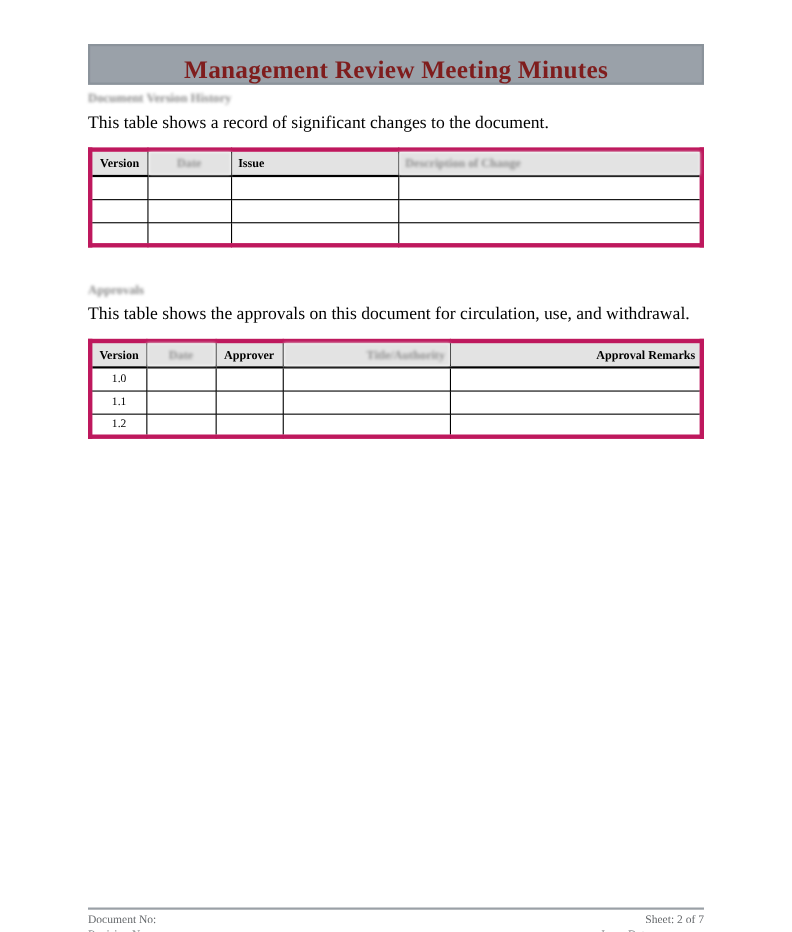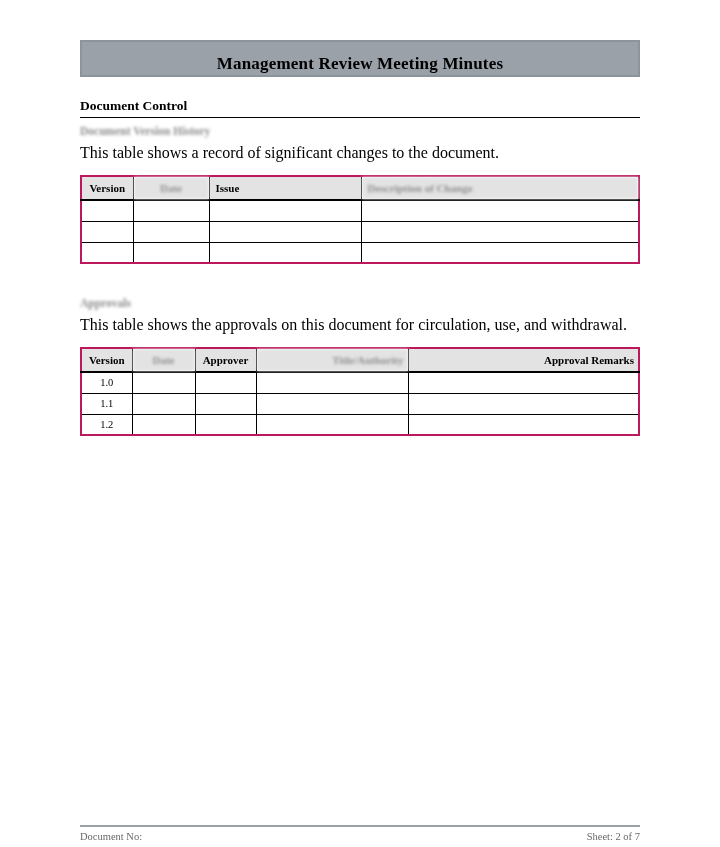--- a/index.html
+++ b/index.html
@@ -31,23 +31,23 @@
     margin-top: 40px;
     height: 37px;
     box-sizing: border-box;
     background: #9aa1a9;
     border: 2px solid #8b939b;
     display: flex;
     align-items: center;
     justify-content: center;
   }
   .banner-title {
-    color: #000000;
-    font-weight: bold;
-    font-size: 17px;
+    color: #7f1d1d;
+    font-weight: bold;
+    font-size: 23px;
     letter-spacing: 0.2px;
     margin-top: 10px;
   }
 
   
   .section-heading {
     margin-top: 21px;
     font-size: 13.5px;
     font-weight: bold;
     padding-bottom: 3px;
@@ -70,21 +70,21 @@
     margin-top: 9px;
     font-size: 16px;
     line-height: 14px;
   }
 
   
   table {
     width: 100%;
     border-collapse: collapse;
     table-layout: fixed;
-    border: 2px solid #be185d;
+    border: 4px solid #be185d;
     margin-top: 15px;
   }
   th {
     background: #e3e3e3;
     border: 1px solid #000000;
     border-bottom: 2px solid #000000;
     font-size: 11px;
     font-weight: bold;
     height: 24px;
     padding: 0 4px;
@@ -139,21 +139,20 @@
 </head>
 <body>
 
 <div class="page">
   <div class="content">
 
     <div class="banner">
       <span class="banner-title">Management Review Meeting Minutes</span>
     </div>
 
-    <div class="section-heading">Document Control</div>
 
     <div class="sub-heading">Document Version History</div>
 
     <div class="para">This table shows a record of significant changes to the document.</div>
 
     <table class="tbl-version">
       <thead>
         <tr>
             <th>Version</th>
             <th class="blurred">Date</th>

